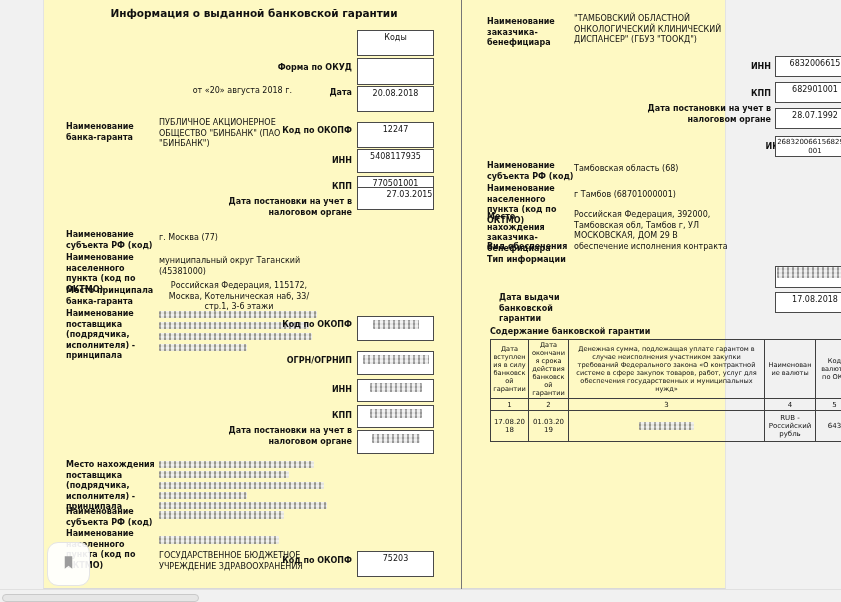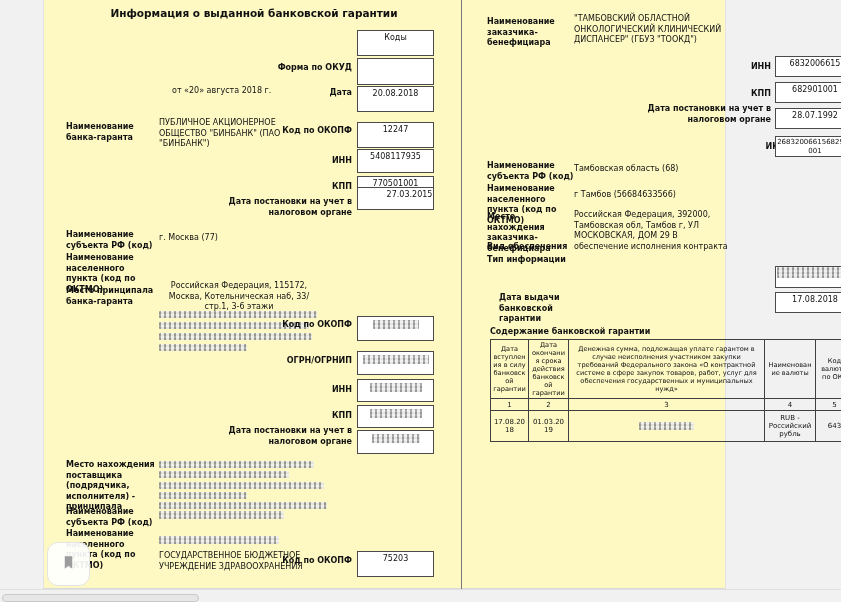--- a/index.html
+++ b/index.html
@@ -12,21 +12,21 @@
   }
   .page{
     position:absolute;left:0;top:0;width:683px;height:589px;
     background:#fef9c3;border-bottom:1px solid #d9d9d9;box-sizing:border-box;
     border-left:1px solid #e3e3e3;border-right:1px solid #e3e3e3;margin-left:43px;
   }
   .divider{position:absolute;left:417px;top:0;width:1px;height:589px;background:#777;}
   .t{position:absolute;font-size:8px;line-height:10.5px;}
   .b{font-weight:bold;}
   .r{text-align:right;}
-  .c{text-align:left;}
+  .c{text-align:right;}
   .title{font-size:10.5px;font-weight:bold;text-align:center;}
   .fbox{
     position:absolute;box-sizing:border-box;background:#fff;
     border:1px solid #4a4a4a;text-align:center;
     font-size:8px;line-height:9.5px;padding-top:2px;overflow:hidden;
   }
   .redact{
     background:
       repeating-linear-gradient(90deg, rgba(110,110,110,.55) 0 2px, rgba(238,238,238,.75) 2px 5px),
       repeating-linear-gradient(0deg, rgba(150,150,150,.5) 0 2px, rgba(248,248,248,.8) 2px 4px);
@@ -88,24 +88,26 @@
   <div class="t b r" style="left:200px;top:182px;width:108px;">КПП</div>
   <div class="fbox" style="left:313px;top:176px;width:77px;height:23px;">770501001</div>
 
   <div class="t b r" style="left:180px;top:197px;width:128px;">Дата постановки на учет в налоговом органе</div>
   <div class="fbox" style="left:313px;top:187px;width:77px;height:23px;padding-left:28px;">27.03.2015</div>
 
   <div class="t b" style="left:22px;top:230px;width:92px;">Наименование субъекта РФ (код)</div>
   <div class="t" style="left:115px;top:233px;width:160px;">г. Москва (77)</div>
 
   <div class="t b" style="left:22px;top:253px;width:92px;">Наименование населенного пункта (код по ОКТМО)</div>
+  <div class="t" style="left:115px;top:256px;width:160px;">муниципальный округ Таганский (45381000)</div>
 
   <div class="t b" style="left:22px;top:286px;width:92px;">Место принципала банка-гаранта</div>
   <div class="t" style="left:115px;top:281px;width:160px;text-align:center;">Российская Федерация, 115172, Москва, Котельническая наб, 33/стр.1, 3-6 этажи</div>
 
+  <div class="t b" style="left:22px;top:309px;width:92px;">Наименование поставщика (подрядчика, исполнителя) - принципала</div>
   <div class="redact abs" style="left:115px;top:311px;width:158px;height:7px;"></div>
   <div class="redact abs" style="left:115px;top:322px;width:150px;height:7px;"></div>
   <div class="redact abs" style="left:115px;top:333px;width:153px;height:7px;"></div>
   <div class="redact abs" style="left:115px;top:344px;width:88px;height:7px;"></div>
 
   <div class="t b r" style="left:200px;top:320px;width:108px;">Код по ОКОПФ</div>
   <div class="fbox" style="left:313px;top:316px;width:77px;height:25px;">
     <div class="redact inbox" style="width:46px;height:9px;"></div>
   </div>
 
@@ -158,21 +160,21 @@
   <div class="t b r" style="left:600px;top:104px;width:127px;">Дата постановки на учет в налоговом органе</div>
   <div class="fbox" style="left:731px;top:108px;width:80px;height:21px;">28.07.1992</div>
 
   <div class="t b r" style="left:634px;top:142px;width:107px;">ИКУ</div>
   <div class="fbox iku" style="left:731px;top:136px;width:80px;height:21px;">26832006615682901001</div>
 
   <div class="t b" style="left:443px;top:161px;width:88px;">Наименование субъекта РФ (код)</div>
   <div class="t" style="left:530px;top:164px;width:180px;">Тамбовская область (68)</div>
 
   <div class="t b" style="left:443px;top:184px;width:88px;">Наименование населенного пункта (код по ОКТМО)</div>
-  <div class="t" style="left:530px;top:190px;width:180px;">г Тамбов (56684633566)</div>
+  <div class="t" style="left:530px;top:190px;width:180px;">г Тамбов (68701000001)</div>
 
   <div class="t b" style="left:443px;top:212px;width:88px;">Место нахождения заказчика-бенефициара</div>
   <div class="t" style="left:530px;top:210px;width:180px;">Российская Федерация, 392000, Тамбовская обл, Тамбов г, УЛ МОСКОВСКАЯ, ДОМ 29 В</div>
 
   <div class="t b" style="left:443px;top:242px;width:120px;">Вид обеспечения</div>
   <div class="t" style="left:530px;top:242px;width:200px;">обеспечение исполнения контракта</div>
 
   <div class="t b" style="left:443px;top:255px;width:120px;">Тип информации</div>
 
   <div class="fbox" style="left:731px;top:266px;width:80px;height:22px;padding-top:0;">

